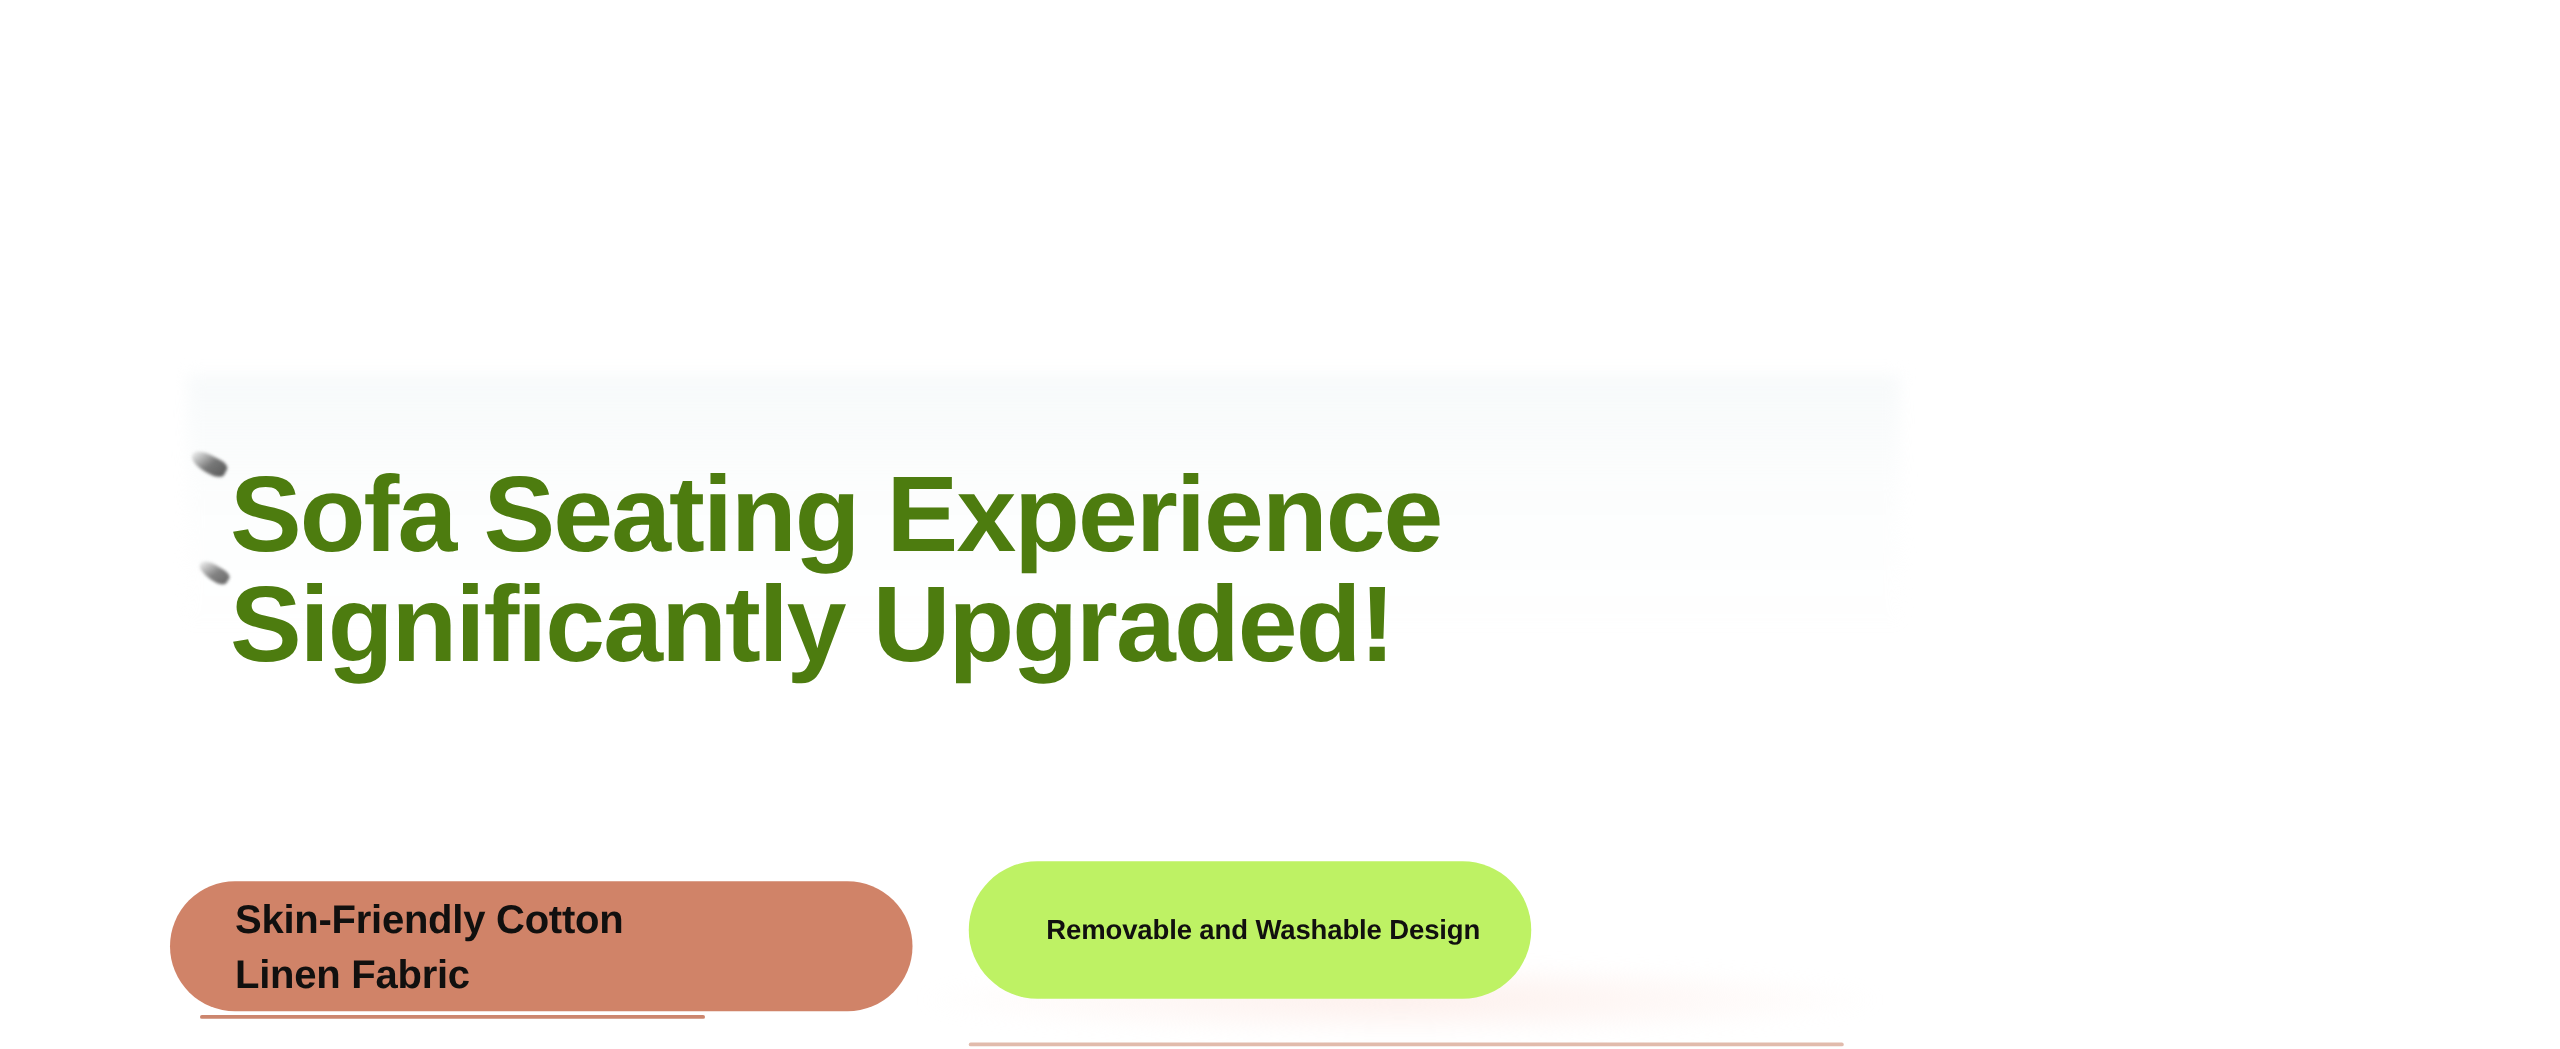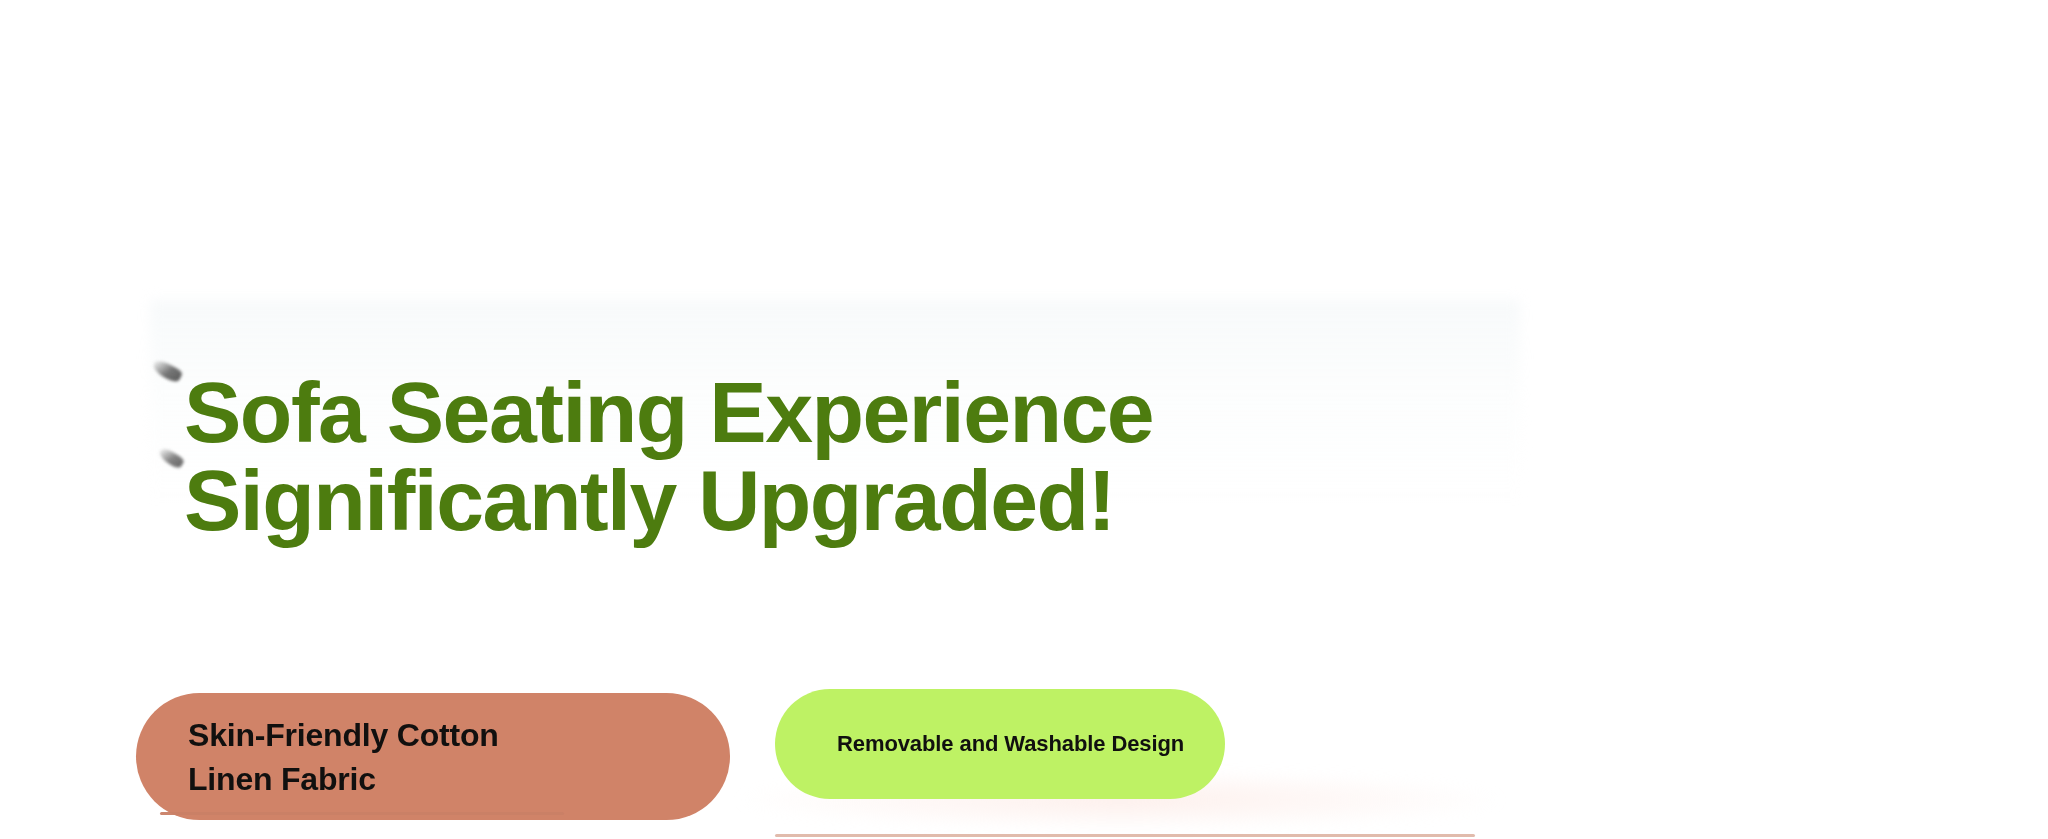--- a/index.html
+++ b/index.html
@@ -120,23 +120,23 @@
     box-sizing: border-box;
   }
   .pill-label {
     font-weight: 700;
     color: #11100f;
     white-space: pre-line;
   }
 
   .pill-1 {
     left: 0px;
-    top: 0px;
+    top: 12px;
     width: 594px;
-    height: 127px;
+    height: 104px;
     background: #d08368;
     padding-left: 52px;
   }
   .pill-1 .pill-label {
     font-size: 32px;
     line-height: 44px;
     letter-spacing: -0.2px;
   }
 
   .pill-2 {

